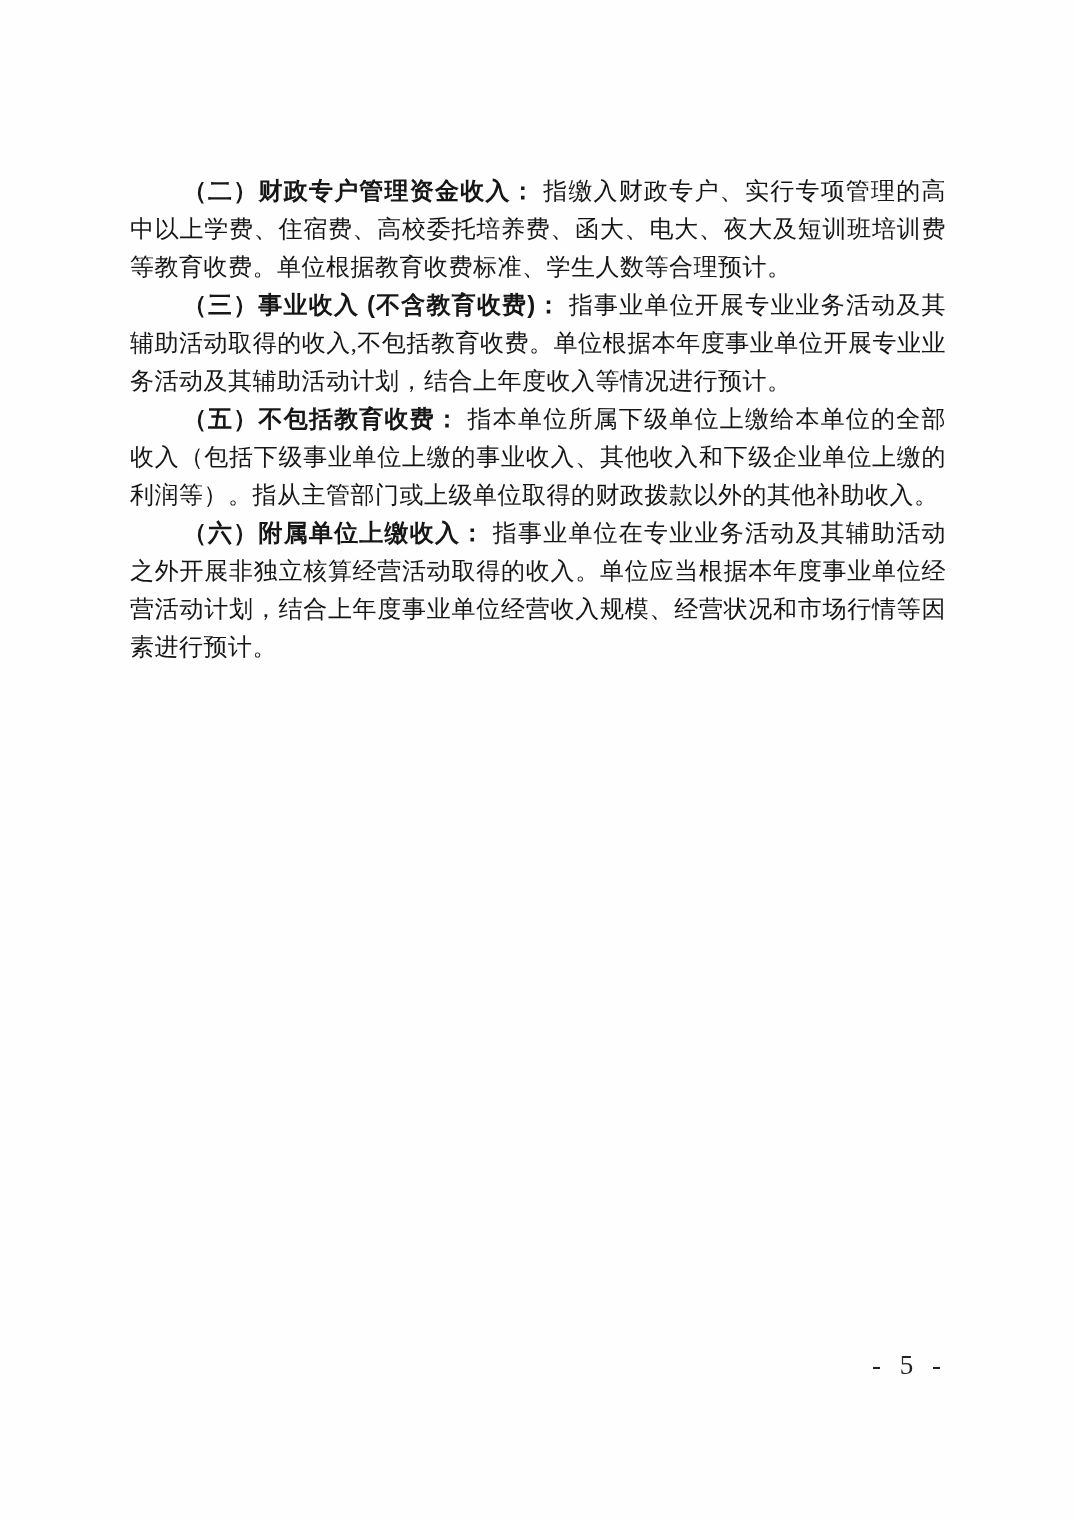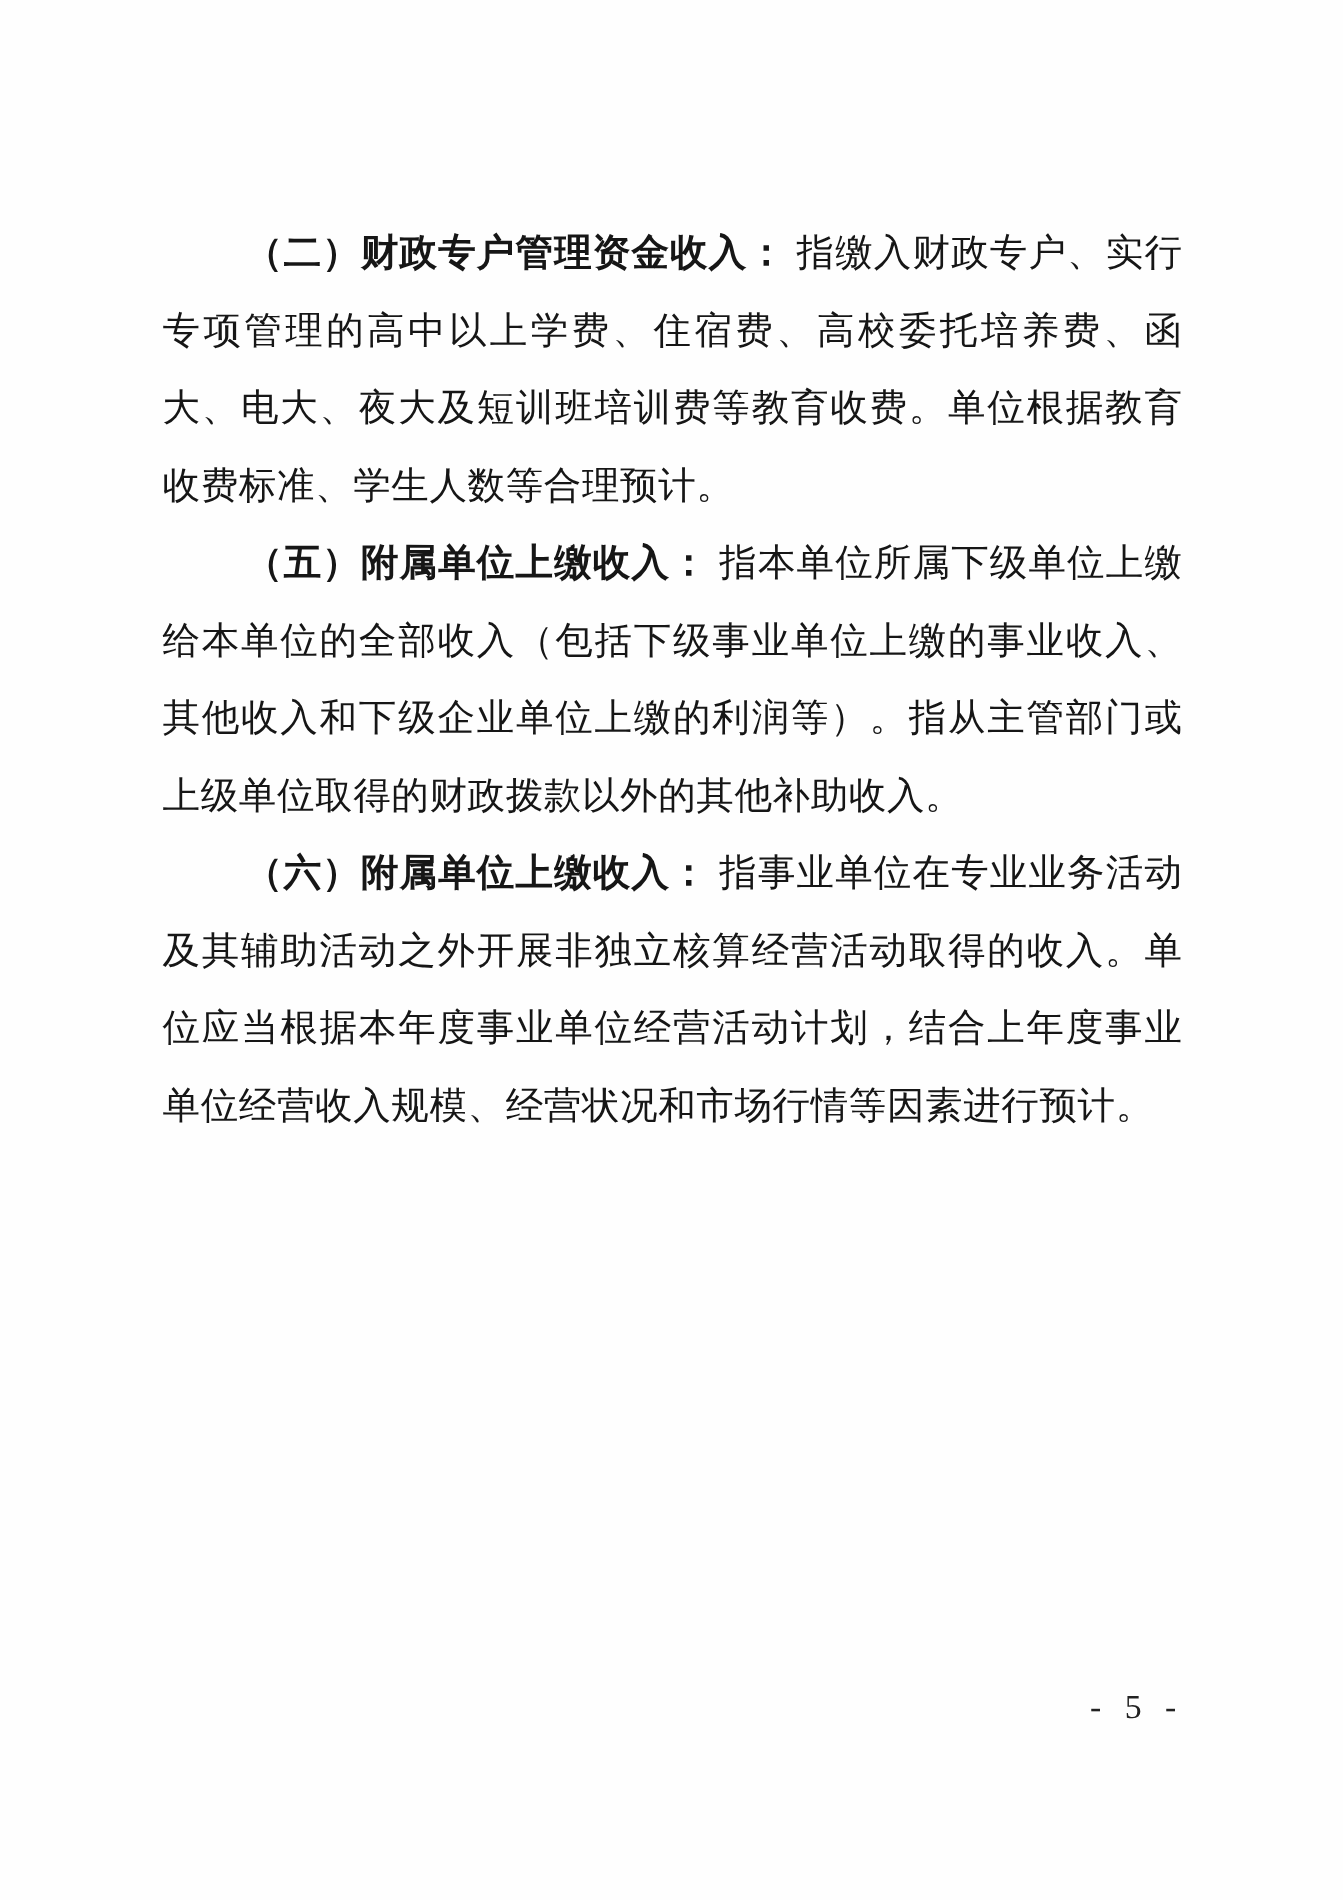--- a/index.html
+++ b/index.html
@@ -17,22 +17,22 @@
     color: #161616;
   }
   .content {
     position: absolute;
     left: 130px;
     top: 172px;
     width: 816px;
   }
   .para {
     margin: 0;
-    font-size: 30px;
-    line-height: 62px;
+    font-size: 24px;
+    line-height: 38px;
     text-align: justify;
     text-indent: 2.2em;
     letter-spacing: 0.5px;
     word-break: break-all;
   }
   .para-head {
     font-family: "Liberation Sans", "DejaVu Sans", sans-serif;
     font-weight: 700;
     letter-spacing: 0.5px;
   }
@@ -56,24 +56,28 @@
 
 <div class="page">
 
   <div class="content">
 
     <p class="para">
       <span class="para-head">（二）财政专户管理资金收入：</span>
       <span class="para-body">指缴入财政专户、实行专项管理的高中以上学费、住宿费、高校委托培养费、函大、电大、夜大及短训班培训费等教育收费。单位根据教育收费标准、学生人数等合理预计。</span>
     </p>
 
+    <p class="para">
+      <span class="para-head">（三）事业收入 (不含教育收费)：</span>
+      <span class="para-body">指事业单位开展专业业务活动及其辅助活动取得的收入,不包括教育收费。单位根据本年度事业单位开展专业业务活动及其辅助活动计划，结合上年度收入等情况进行预计。</span>
+    </p>
 
 
     <p class="para">
-      <span class="para-head">（五）附属单位上缴收入：</span>
+      <span class="para-head">（五）不包括教育收费：</span>
       <span class="para-body">指本单位所属下级单位上缴给本单位的全部收入（包括下级事业单位上缴的事业收入、其他收入和下级企业单位上缴的利润等）。指从主管部门或上级单位取得的财政拨款以外的其他补助收入。</span>
     </p>
 
     <p class="para">
       <span class="para-head">（六）附属单位上缴收入：</span>
       <span class="para-body">指事业单位在专业业务活动及其辅助活动之外开展非独立核算经营活动取得的收入。单位应当根据本年度事业单位经营活动计划，结合上年度事业单位经营收入规模、经营状况和市场行情等因素进行预计。</span>
     </p>
 
 
   </div>

